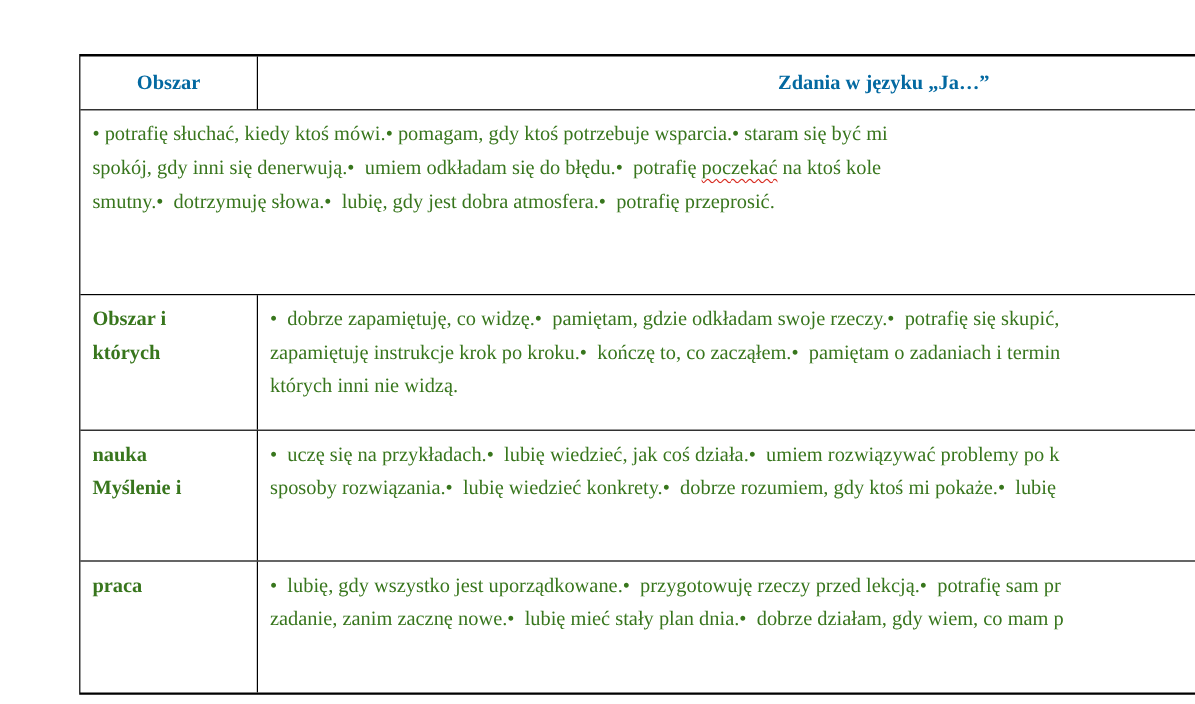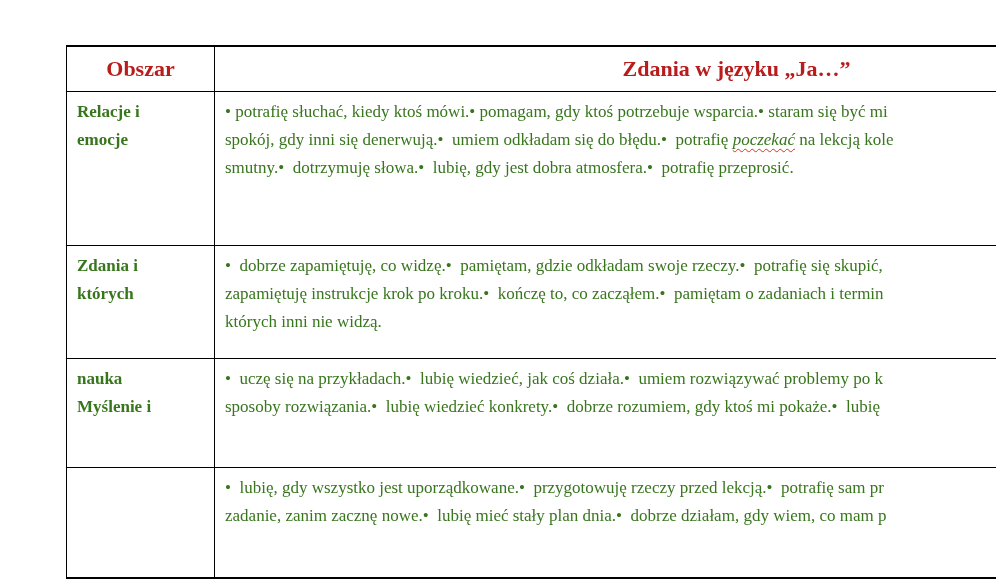--- a/index.html
+++ b/index.html
@@ -51,22 +51,22 @@
     justify-content: center;
     padding: 0;
   }
   .hdr { height: 45px; }
   .row-1 { height: 154px; }
   .row-2 { height: 113px; }
   .row-3 { height: 109px; }
   .row-4 { height: 109px; }
   .hdr-text {
     font-weight: bold;
-    font-size: 22px;
-    color: #b91c1c;
+    font-size: 17px;
+    color: #0369a1;
   }
   .label-line {
     font-weight: bold;
     font-size: 17px;
     line-height: 28px;
     color: var(--green, #38761d);
     white-space: pre;
   }
   .tline {
     font-size: 17px;
@@ -74,52 +74,47 @@
     color: var(--green, #38761d);
     white-space: pre;
   }
   .squiggle {
     text-decoration: underline;
     text-decoration-style: wavy;
     text-decoration-color: var(--squiggle, #d93025);
     text-decoration-thickness: 1px;
     text-underline-offset: 3px;
     text-decoration-skip-ink: none;
-    font-style: italic;
   }
 </style>
 </head>
 <body>
 
 <div class="doc-table">
 
   <div class="t-row hdr">
     <div class="cell-label">
       <span class="hdr-text">Obszar</span>
     </div>
     <div class="cell-content">
       <span class="hdr-text">Zdania w języku „Ja…”</span>
     </div>
   </div>
 
   <div class="t-row row-1">
-    <div class="cell-label">
-      <div class="label-line">Relacje i</div>
-      <div class="label-line">emocje</div>
-    </div>
     <div class="cell-content">
       <div class="tline">• potrafię słuchać, kiedy ktoś mówi.• pomagam, gdy ktoś potrzebuje wsparcia.• staram się być mi</div>
-      <div class="tline"><span>spokój, gdy inni się denerwują.•  umiem odkładam się do błędu.•  potrafię </span><span class="squiggle">poczekać</span><span> na lekcją kole</span></div>
+      <div class="tline"><span>spokój, gdy inni się denerwują.•  umiem odkładam się do błędu.•  potrafię </span><span class="squiggle">poczekać</span><span> na ktoś kole</span></div>
       <div class="tline">smutny.•  dotrzymuję słowa.•  lubię, gdy jest dobra atmosfera.•  potrafię przeprosić.</div>
     </div>
   </div>
 
   <div class="t-row row-2">
     <div class="cell-label">
-      <div class="label-line">Zdania i</div>
+      <div class="label-line">Obszar i</div>
       <div class="label-line">których</div>
     </div>
     <div class="cell-content">
       <div class="tline">•  dobrze zapamiętuję, co widzę.•  pamiętam, gdzie odkładam swoje rzeczy.•  potrafię się skupić,</div>
       <div class="tline">zapamiętuję instrukcje krok po kroku.•  kończę to, co zacząłem.•  pamiętam o zadaniach i termin</div>
       <div class="tline">których inni nie widzą.</div>
     </div>
   </div>
 
   <div class="t-row row-3">
@@ -128,20 +123,21 @@
       <div class="label-line">Myślenie i</div>
     </div>
     <div class="cell-content">
       <div class="tline">•  uczę się na przykładach.•  lubię wiedzieć, jak coś działa.•  umiem rozwiązywać problemy po k</div>
       <div class="tline">sposoby rozwiązania.•  lubię wiedzieć konkrety.•  dobrze rozumiem, gdy ktoś mi pokaże.•  lubię</div>
     </div>
   </div>
 
   <div class="t-row row-4">
     <div class="cell-label">
+      <div class="label-line">praca</div>
     </div>
     <div class="cell-content">
       <div class="tline">•  lubię, gdy wszystko jest uporządkowane.•  przygotowuję rzeczy przed lekcją.•  potrafię sam pr</div>
       <div class="tline">zadanie, zanim zacznę nowe.•  lubię mieć stały plan dnia.•  dobrze działam, gdy wiem, co mam p</div>
     </div>
   </div>
 
 </div>
 
 </body></html>

